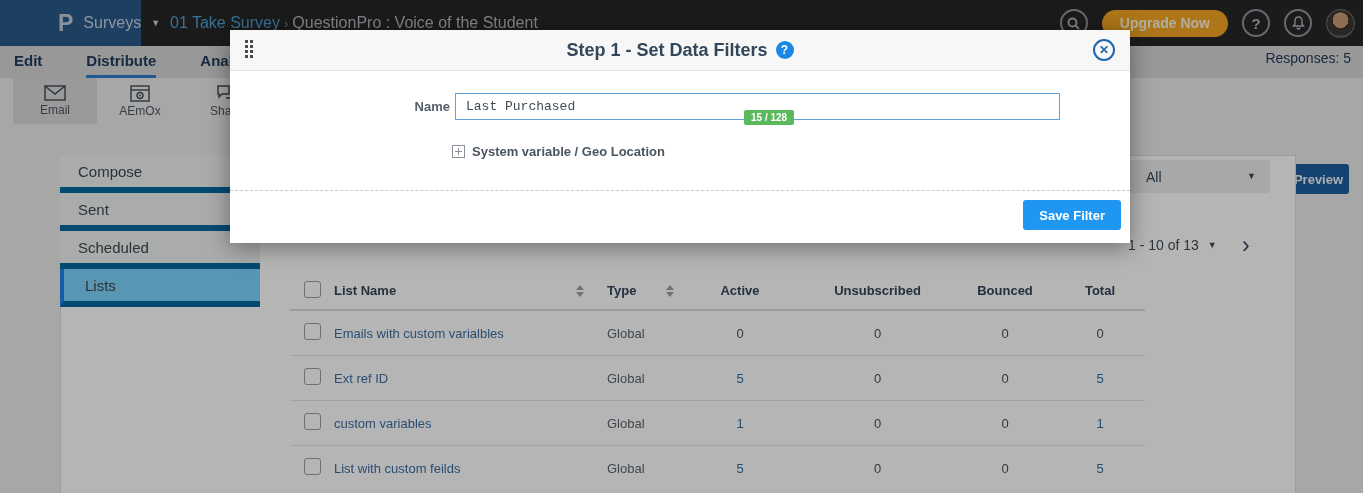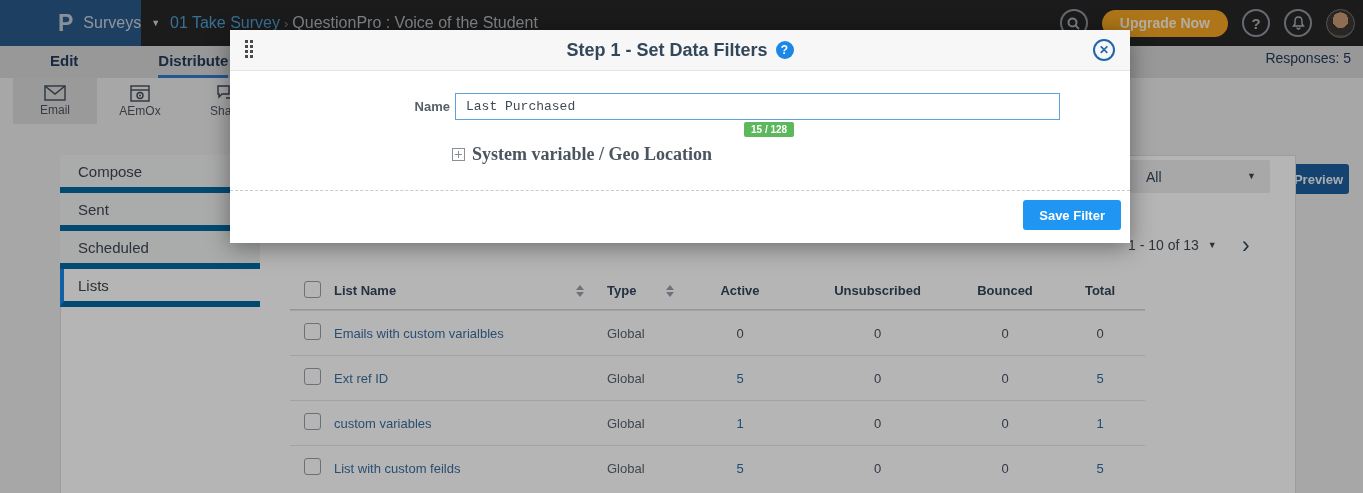--- a/index.html
+++ b/index.html
@@ -24,21 +24,21 @@
   .upgrade-btn { height:27px; padding:0 18px; background:#f5a623; border-radius:14px; border:none;
                  color:#fdf4e0; font-weight:bold; font-size:14px; font-family:"Liberation Sans",sans-serif; display:flex; align-items:center; }
   .help-glyph { font-size:15px; font-weight:bold; color:#aeb5bc; }
   .avatar { width:29px; height:29px; border-radius:50%;
             background:radial-gradient(circle at 50% 38%, #c89b74 0 36%, #3a3632 37% 70%, #55504a 71%);
             border:1px solid #777; }
 
   
   .survey-nav { position:absolute; left:0; top:46px; width:1363px; height:32px; background:#d6d6d6; }
   .nav-tabs { position:absolute; left:14px; top:0; height:32px; display:flex; gap:44px; }
-  .nav-tab { height:32px; display:flex; align-items:center; font-size:15px; font-weight:bold; color:#223c5c; border-bottom:3px solid transparent;margin-left:36px; }
+  .nav-tab { height:32px; display:flex; align-items:center; font-size:15px; font-weight:bold; color:#223c5c; border-bottom:3px solid transparent; }
   .nav-tab.active { border-bottom-color:#2f7bd0; }
   .responses { position:absolute; right:12px; top:0; height:24px; display:flex; align-items:center; font-size:14px; color:#223c5c; }
 
   
   .toolbar { position:absolute; left:0; top:78px; width:1363px; height:46px; background:#ececec; }
   .tool-item { position:absolute; top:0; height:46px; display:flex; flex-direction:column; align-items:center; justify-content:center; gap:2px; color:#3f4b57; }
   .tool-item.active { background:#d9d9d9; }
   .tool-label { font-size:12px; color:#4a5560; }
   .tool-item svg { display:block; }
   .url-box { position:absolute; left:1118px; top:86px; width:137px; height:30px; background:#fff; border:1px solid #c6c6c6;
@@ -47,21 +47,21 @@
   .pencil { font-size:14px; color:#555; flex:none; }
   .preview-btn { position:absolute; left:1267px; top:86px; width:82px; height:30px; background:#1d5f9f; border:none; border-radius:3px;
                  color:#eef3f8; font-size:13px; font-weight:bold; font-family:"Liberation Sans",sans-serif;
                  display:flex; align-items:center; justify-content:center; gap:6px; }
 
   
   .card { position:absolute; left:60px; top:155px; width:1236px; height:338px; background:#fff; border:1px solid #dcdcdc; border-bottom:none; }
   .side-menu { position:absolute; left:60px; top:155px; width:200px; }
   .side-item { height:38px; background:#f0f1f1; border-bottom:6px solid #0369a1; display:flex; align-items:center;
                padding-left:18px; font-size:15px; color:#3f4750; }
-  .side-item.active { background:#ffffff; border-left:4px solid #1b87e6; padding-left:14px; }
+  .side-item.active { background:#7dd3fc; border-left:4px solid #1b87e6; padding-left:21px; }
 
   
   .all-dropdown { position:absolute; left:1130px; top:160px; width:140px; height:33px; background:#ededed; border-radius:2px;
                   display:flex; align-items:center; font-size:14px; color:#33475b; padding:0 14px 0 16px; }
   .all-dropdown .caret { margin-left:auto; color:#3c4751; }
   .pagination { position:absolute; left:1128px; top:237px; display:flex; align-items:center; font-size:14px; color:#3f4a54; }
   .page-caret { font-size:9px; margin-left:9px; color:#3f4a54; }
   .page-next { position:absolute; left:1238px; top:232px; font-size:23px; color:#33475b; line-height:1; padding:2px 4px; background:none; border:none; font-family:"Liberation Sans",sans-serif; }
 
   
@@ -94,27 +94,27 @@
   .drag-handle i { background:#4a4a4a; display:block; }
   .modal-title { font-size:18px; font-weight:bold; color:#33475b; }
   .title-help { display:inline-flex; width:18px; height:18px; border-radius:50%; background:#1b87e6; color:#fff;
                 font-size:12px; font-weight:bold; align-items:center; justify-content:center; margin-left:8px; vertical-align:middle; }
   .modal-close { position:absolute; right:15px; top:9px; width:22px; height:22px; border-radius:50%;
                  border:2px solid #1f66ad; color:#1f66ad; background:none; font-size:12px; font-weight:bold;
                  display:flex; align-items:center; justify-content:center; font-family:"Liberation Sans",sans-serif; line-height:1; }
   .field-label { position:absolute; left:140px; top:69px; width:80px; text-align:right; font-size:13px; font-weight:bold; color:#55606b; }
   .name-input { position:absolute; left:225px; top:63px; width:605px; height:27px; border:1px solid #5da2dd; padding:0 10px;
                 font-size:13px; color:#404a54; font-family:Liberation Mono, monospace; outline:none; }
-  .char-badge { position:absolute; left:514px; top:92px; background:#5cb85c; color:#fff; font-size:10px; font-weight:bold;
+  .char-badge { position:absolute; left:514px; top:80px; background:#5cb85c; color:#fff; font-size:10px; font-weight:bold;
                 padding:2px 7px; border-radius:2px; }
   .sysvar-row { position:absolute; left:222px; top:114px; display:flex; align-items:center; gap:7px; cursor:pointer; }
   .plus-sq { width:13px; height:13px; border:1px solid #8a9096; position:relative; display:inline-block; }
   .plus-sq:before { content:""; position:absolute; left:2px; right:2px; top:5px; height:1px; background:#8a9096; }
   .plus-sq:after  { content:""; position:absolute; top:2px; bottom:2px; left:5px; width:1px; background:#8a9096; }
-  .sysvar-label { font-size:18px; font-weight:bold; color:#4a5560;font-family:Liberation Serif, serif; }
+  .sysvar-label { font-size:13px; font-weight:bold; color:#4a5560; }
   .modal-footer { position:absolute; left:0; right:0; top:160px; bottom:0; border-top:1px dashed #c9c9c9; background:#fff; }
   .save-btn { position:absolute; right:9px; top:9px; height:30px; padding:0 16px; background:#2096f3; border:none; border-radius:3px;
               color:#fff; font-size:13px; font-weight:bold; font-family:Liberation Sans, sans-serif; }
 </style>
 </head>
 <body>
 
 <div class="screen">
 
   <div class="app-header">

